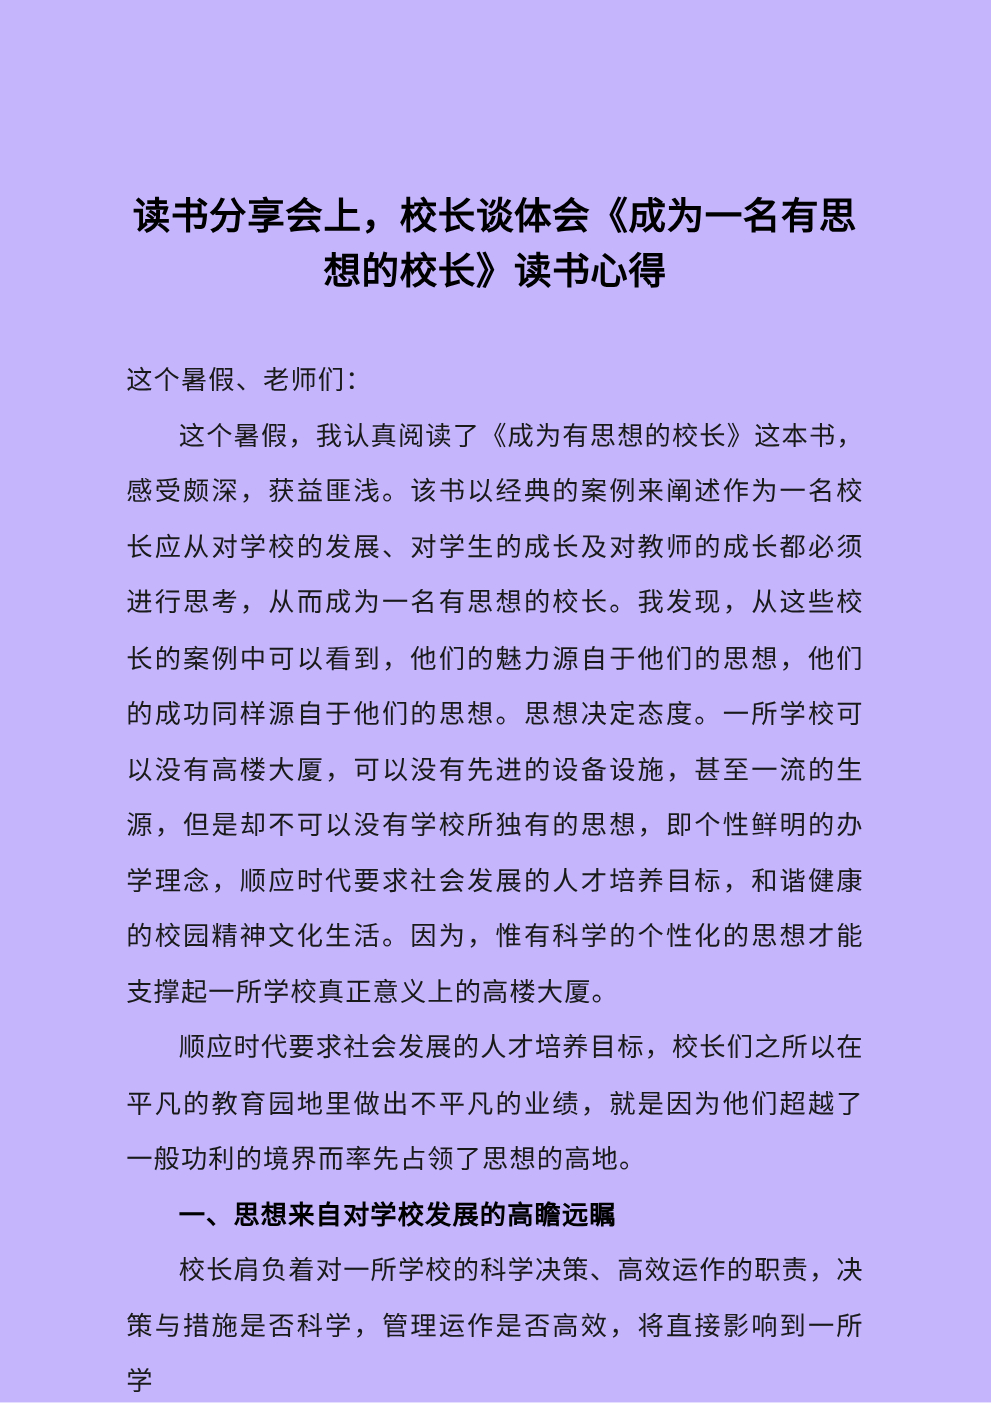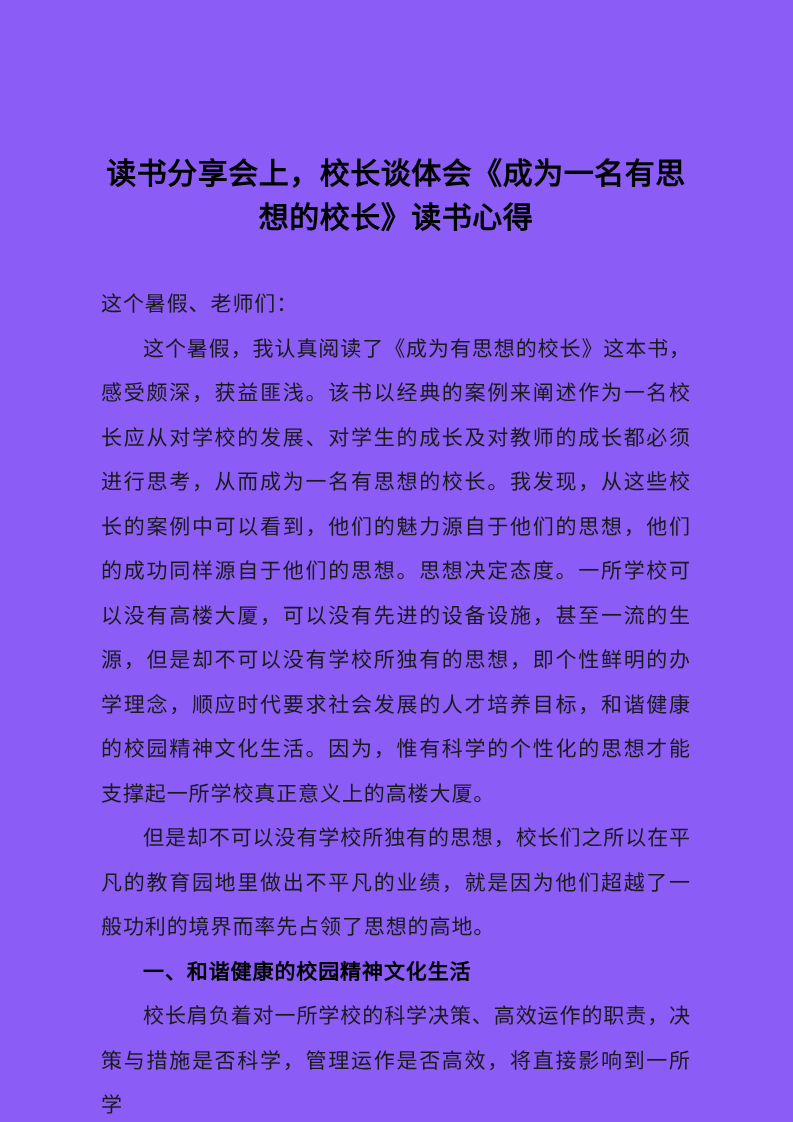--- a/index.html
+++ b/index.html
@@ -7,21 +7,21 @@
     margin: 0;
     padding: 0;
     background: #ffffff;
   }
 
   .page {
     position: relative;
     width: 793px;
     height: 1122px;
     margin: 0 auto;
-    background: #8b5cf6;
+    background: #c4b5fd;
     overflow: hidden;
     box-sizing: border-box;
   }
 
   .content {
     position: absolute;
     left: 101px;
     top: 0;
     width: 590px;
   }
@@ -82,20 +82,20 @@
 
 <div class="page">
   <div class="content">
 
     <h1 class="doc-title">读书分享会上，校长谈体会《成为一名有思想的校长》读书心得</h1>
 
     <p class="body-text salutation">这个暑假、老师们：</p>
 
     <p class="body-text para">这个暑假，我认真阅读了《成为有思想的校长》这本书，感受颇深，获益匪浅。该书以经典的案例来阐述作为一名校长应从对学校的发展、对学生的成长及对教师的成长都必须进行思考，从而成为一名有思想的校长。我发现，从这些校长的案例中可以看到，他们的魅力源自于他们的思想，他们的成功同样源自于他们的思想。思想决定态度。一所学校可以没有高楼大厦，可以没有先进的设备设施，甚至一流的生源，但是却不可以没有学校所独有的思想，即个性鲜明的办学理念，顺应时代要求社会发展的人才培养目标，和谐健康的校园精神文化生活。因为，惟有科学的个性化的思想才能支撑起一所学校真正意义上的高楼大厦。</p>
 
-    <p class="body-text para">但是却不可以没有学校所独有的思想，校长们之所以在平凡的教育园地里做出不平凡的业绩，就是因为他们超越了一般功利的境界而率先占领了思想的高地。</p>
+    <p class="body-text para">顺应时代要求社会发展的人才培养目标，校长们之所以在平凡的教育园地里做出不平凡的业绩，就是因为他们超越了一般功利的境界而率先占领了思想的高地。</p>
 
-    <p class="section-heading">一、和谐健康的校园精神文化生活</p>
+    <p class="section-heading">一、思想来自对学校发展的高瞻远瞩</p>
 
     <p class="body-text para">校长肩负着对一所学校的科学决策、高效运作的职责，决策与措施是否科学，管理运作是否高效，将直接影响到一所学</p>
 
   </div>
 </div>
 
 </body></html>

